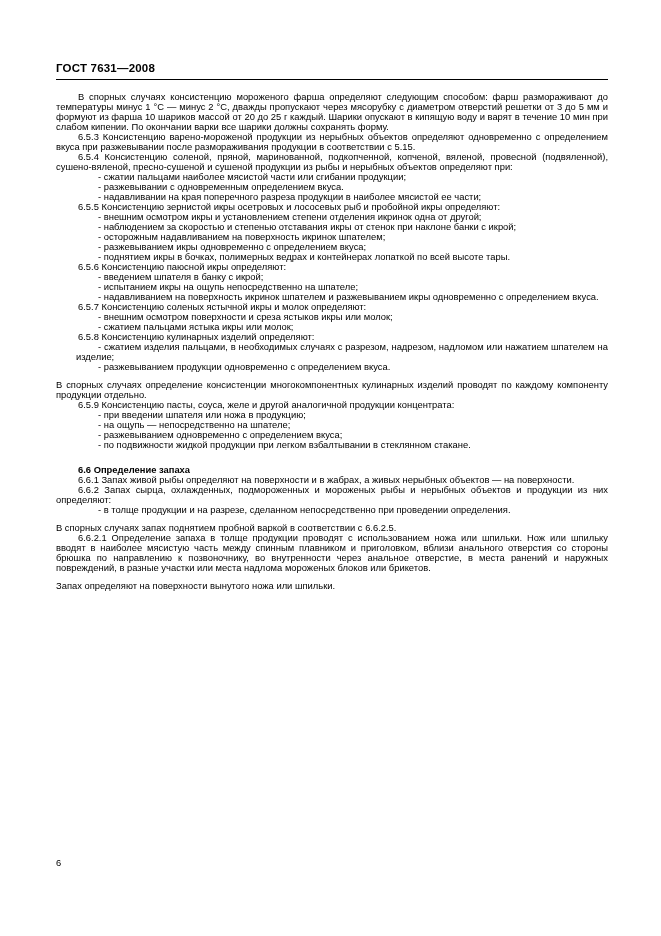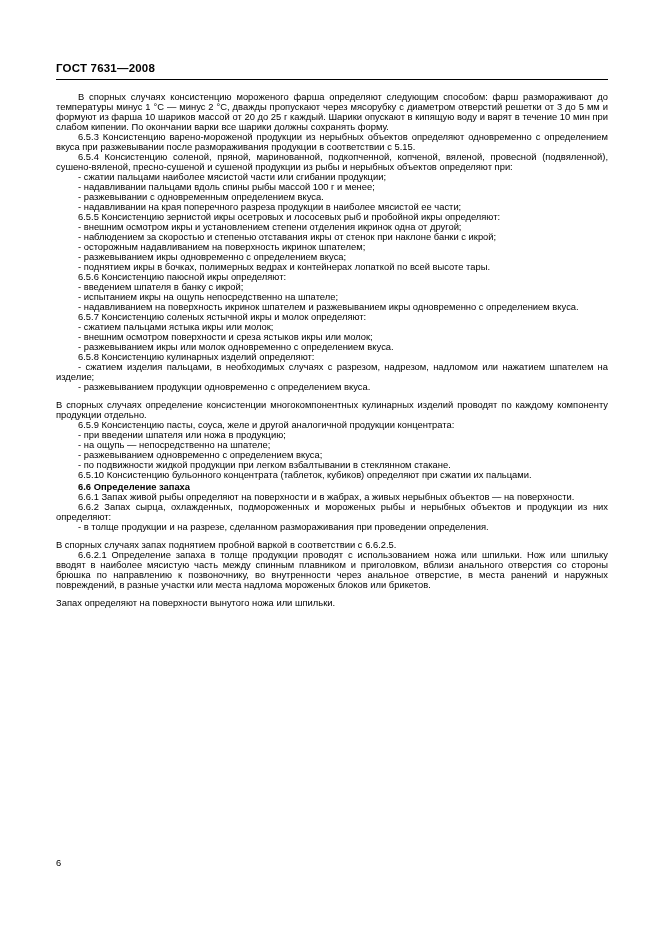--- a/index.html
+++ b/index.html
@@ -56,25 +56,26 @@
   }
   .para {
     text-indent: 22px;
   }
   .para-noind {
     text-indent: 0;
     margin-top: 8px;
   }
   .dash {
     text-indent: 22px;
+    margin-left: 20px;
   }
   .sect-head {
     text-indent: 22px;
     font-weight: bold;
-    margin-top: 2px;
+    margin-top: 15px;
   }
   .page-number {
     position: absolute;
     left: 56px;
     top: 857px;
     font-size: 9.4px;
   }
 </style>
 </head>
 <body>
@@ -82,51 +83,48 @@
 <div class="page">
 
   <div class="doc-header">ГОСТ 7631—2008</div>
   <div class="header-rule"></div>
 
   <div class="body-block">
     <p class="para">В спорных случаях консистенцию мороженого фарша определяют следующим способом: фарш размораживают до температуры минус 1 °С — минус 2 °С, дважды пропускают через мясорубку с диаметром отверстий решетки от 3 до 5 мм и формуют из фарша 10 шариков массой от 20 до 25 г каждый. Шарики опускают в кипящую воду и варят в течение 10 мин при слабом кипении. По окончании варки все шарики должны сохранять форму.</p>
     <p class="para">6.5.3  Консистенцию варено-мороженой продукции из нерыбных объектов определяют одновременно с определением вкуса при разжевывании после размораживания продукции в соответствии с 5.15.</p>
     <p class="para">6.5.4  Консистенцию соленой, пряной, маринованной, подкопченной, копченой, вяленой, провесной (подвяленной), сушено-вяленой, пресно-сушеной и сушеной продукции из рыбы и нерыбных объектов определяют при:</p>
     <p class="dash">-  сжатии пальцами наиболее мясистой части или сгибании продукции;</p>
-    <p class="dash">-  надавливании пальцами вдоль спины рыбы массой 100 г и менее;</p>
     <p class="dash">-  разжевывании с одновременным определением вкуса.</p>
     <p class="dash">-  надавливании на края поперечного разреза продукции в наиболее мясистой ее части;</p>
     <p class="para">6.5.5  Консистенцию зернистой икры осетровых и лососевых рыб и пробойной икры определяют:</p>
     <p class="dash">-  внешним осмотром икры и установлением степени отделения икринок одна от другой;</p>
     <p class="dash">-  наблюдением за скоростью и степенью отставания икры от стенок при наклоне банки с икрой;</p>
     <p class="dash">-  осторожным надавливанием на поверхность икринок шпателем;</p>
     <p class="dash">-  разжевыванием икры одновременно с определением вкуса;</p>
     <p class="dash">-  поднятием икры в бочках, полимерных ведрах и контейнерах лопаткой по всей высоте тары.</p>
     <p class="para">6.5.6  Консистенцию паюсной икры определяют:</p>
     <p class="dash">-  введением шпателя в банку с икрой;</p>
     <p class="dash">-  испытанием икры на ощупь непосредственно на шпателе;</p>
     <p class="dash">-  надавливанием на поверхность икринок шпателем и разжевыванием икры одновременно с определением вкуса.</p>
     <p class="para">6.5.7  Консистенцию соленых ястычной икры и молок определяют:</p>
+    <p class="dash">-  внешним осмотром поверхности и среза ястыков икры или молок;</p>
     <p class="dash">-  сжатием пальцами ястыка икры или молок;</p>
-    <p class="dash">-  внешним осмотром поверхности и среза ястыков икры или молок;</p>
-    <p class="dash">-  разжевыванием икры или молок одновременно с определением вкуса.</p>
     <p class="para">6.5.8  Консистенцию кулинарных изделий определяют:</p>
     <p class="dash">-  сжатием изделия пальцами, в необходимых случаях с разрезом, надрезом, надломом или нажатием шпателем на изделие;</p>
     <p class="dash">-  разжевыванием продукции одновременно с определением вкуса.</p>
     <p class="para-noind">В спорных случаях определение консистенции многокомпонентных кулинарных изделий проводят по каждому компоненту продукции отдельно.</p>
     <p class="para">6.5.9  Консистенцию пасты, соуса, желе и другой аналогичной продукции концентрата:</p>
     <p class="dash">-  при введении шпателя или ножа в продукцию;</p>
     <p class="dash">-  на ощупь — непосредственно на шпателе;</p>
     <p class="dash">-  разжевыванием одновременно с определением вкуса;</p>
     <p class="dash">-  по подвижности жидкой продукции при легком взбалтывании в стеклянном стакане.</p>
-    <p class="para">6.5.10  Консистенцию бульонного концентрата (таблеток, кубиков) определяют при сжатии их пальцами.</p>
     <p class="sect-head">6.6  Определение запаха</p>
     <p class="para">6.6.1  Запах живой рыбы определяют на поверхности и в жабрах, а живых нерыбных объектов — на поверхности.</p>
     <p class="para">6.6.2  Запах сырца, охлажденных, подмороженных и мороженых рыбы и нерыбных объектов и продукции из них определяют:</p>
-    <p class="dash">-  в толще продукции и на разрезе, сделанном размораживания при проведении определения.</p>
+    <p class="dash">-  в толще продукции и на разрезе, сделанном непосредственно при проведении определения.</p>
     <p class="para-noind">В спорных случаях запах поднятием пробной варкой в соответствии с 6.6.2.5.</p>
     <p class="para">6.6.2.1  Определение запаха в толще продукции проводят с использованием ножа или шпильки. Нож или шпильку вводят в наиболее мясистую часть между спинным плавником и приголовком, вблизи анального отверстия со стороны брюшка по направлению к позвоночнику, во внутренности через анальное отверстие, в места ранений и наружных повреждений, в разные участки или места надлома мороженых блоков или брикетов.</p>
     <p class="para-noind">Запах определяют на поверхности вынутого ножа или шпильки.</p>
   </div>
 
   <div class="page-number">6</div>
 
 </div>
 
 </body></html>

